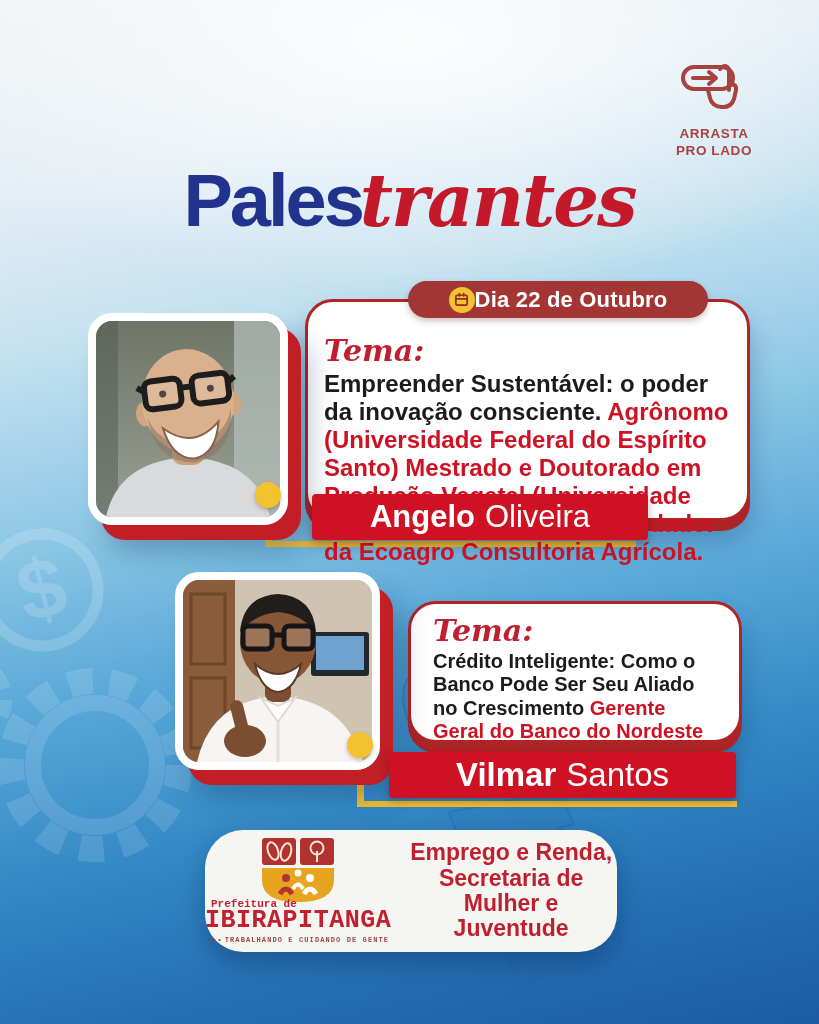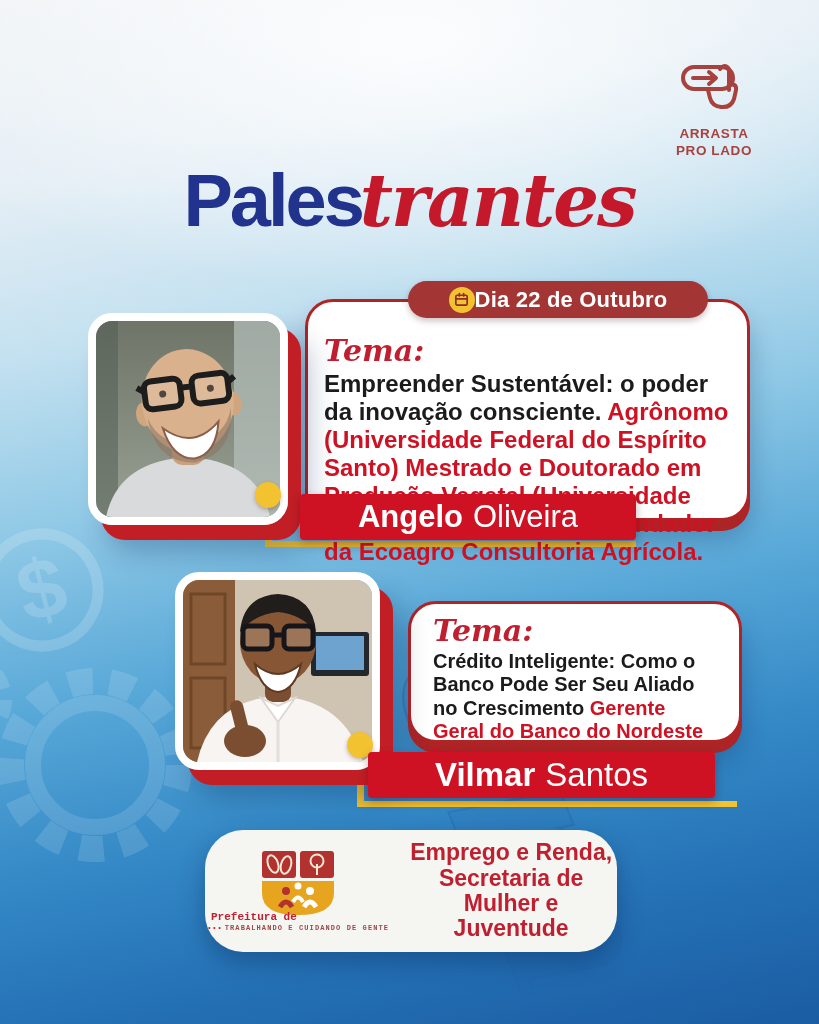--- a/index.html
+++ b/index.html
@@ -56,22 +56,22 @@
   .dot1{left:255px;top:482px;}
   .dot2{left:347px;top:732px;}
   .yline{background:#F2C230;z-index:2;}
   .stem1{left:265px;top:495px;width:7px;height:50px;}
   .bar1{left:265px;top:541px;width:371px;height:6px;}
   .stem2{left:357px;top:745px;width:7px;height:58px;}
   .bar2{left:357px;top:801px;width:380px;height:6px;}
   
   .banner{background:#CE1223;color:#fff;display:flex;align-items:center;justify-content:center;
     white-space:nowrap;z-index:6;border-radius:4px;box-shadow:0 4px 10px rgba(60,0,10,.3);}
-  .banner1{left:300px;top:494px;width:336px;height:46px;font-size:31px;}
-  .banner2{left:368px;top:752px;width:347px;height:46px;font-size:33px;}
+  .banner1{left:312px;top:494px;width:336px;height:46px;font-size:31px;}
+  .banner2{left:389px;top:752px;width:347px;height:46px;font-size:33px;}
   .n-bold{font-weight:bold;margin-right:10px;}
   .n-light{font-weight:normal;}
   
   .footer{left:205px;top:830px;width:412px;height:122px;background:#F5F5F2;border-radius:38px;
     display:flex;align-items:center;justify-content:center;gap:14px;z-index:3;
     box-shadow:0 10px 24px rgba(5,35,80,.35);}
   .logo-col{display:flex;flex-direction:column;align-items:center;width:190px;font-family:Liberation Mono, monospace;}
   .org-prefix{align-self:flex-start;font-size:11px;font-weight:bold;color:#C02030;margin:-6px 0 -2px 6px;}
   .org-name{font-size:25px;font-weight:bold;letter-spacing:.5px;color:#C02030;line-height:1;}
   .org-tagline{font-size:7px;font-weight:bold;letter-spacing:1.1px;color:#A04848;margin-top:3px;white-space:nowrap;}
@@ -230,20 +230,21 @@
         <g fill="none">
           <circle cx="26" cy="40" r="4" fill="#B23230"></circle>
           <path d="M20 56 q6 -10 12 0" stroke="#B23230" stroke-width="5"></path>
           <circle cx="50" cy="40" r="4" fill="#ffffff"></circle>
           <path d="M44 56 q6 -10 12 0" stroke="#ffffff" stroke-width="5"></path>
           <circle cx="38" cy="35" r="3.5" fill="#ffffff"></circle>
           <path d="M33 51 q5 -9 10 0" stroke="#ffffff" stroke-width="4"></path>
         </g>
       </svg>
       <div class="org-prefix">Prefeitura de</div>
+      <div class="org-name">IBIRAPITANGA</div>
       <div class="org-tagline">
         <span class="dots">•••</span><span>TRABALHANDO E CUIDANDO DE GENTE</span>
       </div>
     </div>
     <div class="sec-col">
       <div>Emprego e Renda,</div>
       <div>Secretaria de</div>
       <div>Mulher e Juventude</div>
     </div>
   </div>

